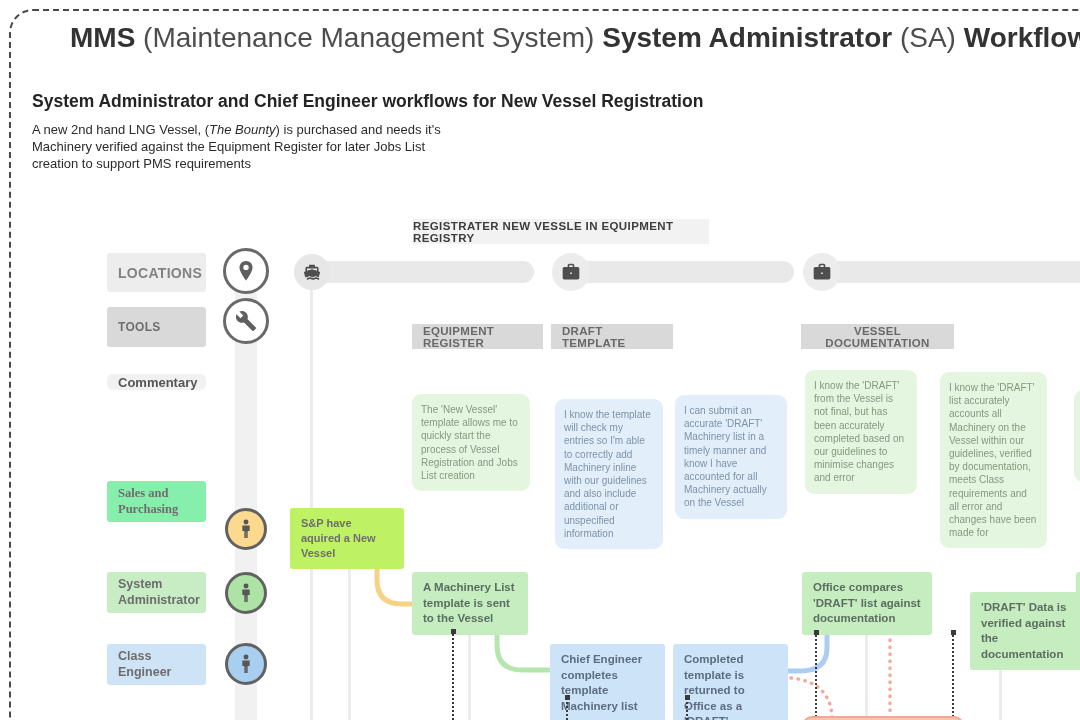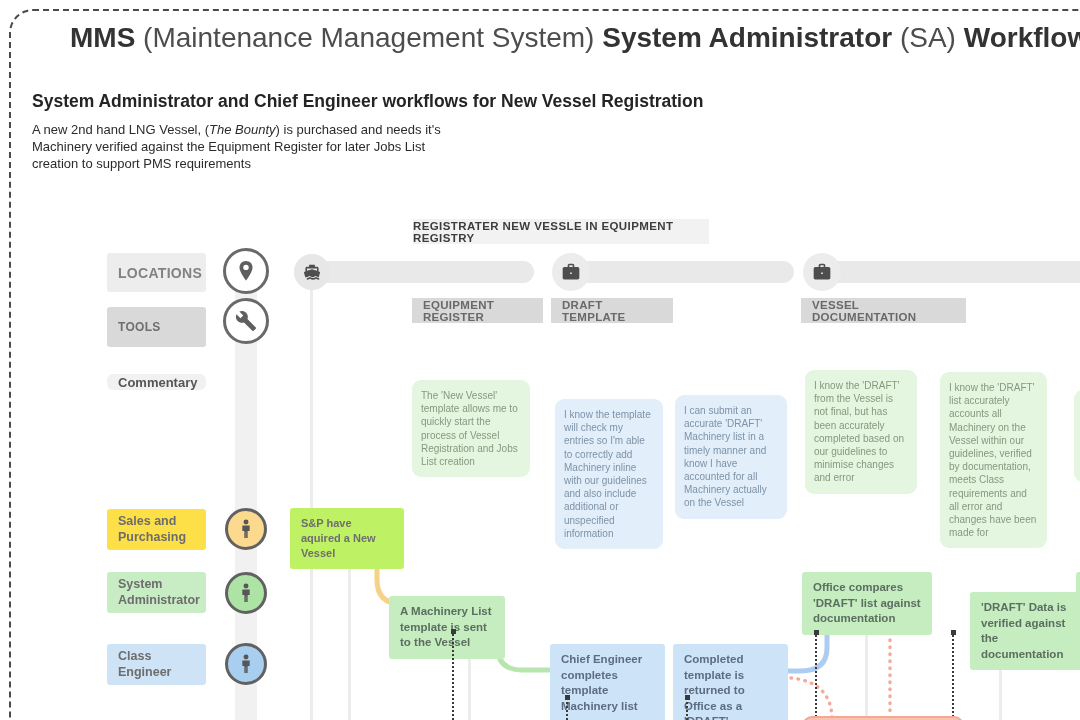--- a/index.html
+++ b/index.html
@@ -31,21 +31,21 @@
   
   .strip{left:235px;top:256px;width:22px;height:464px;background:#f1f1f1;border-radius:11px 11px 0 0;}
   
   .circ{border-radius:50%;box-sizing:border-box;display:flex;align-items:center;justify-content:center;}
   .circ-outline{width:46px;height:46px;background:#fff;border:3px solid #696969;}
   .circ-lane{width:36px;height:36px;background:#e7e7e7;}
   .circ-person{width:42px;height:42px;border:3px solid #616161;}
   
   .pill{height:22px;border-radius:11px;background:#e9e9e9;top:261px;}
   
-  .tool{top:298px;height:25px;background:#d9d9d9;display:flex;align-items:center;
+  .tool{top:324px;height:25px;background:#d9d9d9;display:flex;align-items:center;
         padding:0 11px;box-sizing:border-box;font-size:11.5px;font-weight:600;color:#696969;letter-spacing:.3px;}
   
   .bubble{border-radius:9px;box-sizing:border-box;padding:9px 9px;font-size:10px;
           line-height:1.32;}
   .bubble.g{background:#e4f6e0;color:#84997e;}
   .bubble.bl{background:#e2eefa;color:#7e93a8;}
   
   .stem{width:0;height:0;border-left:4px solid transparent;border-right:4px solid transparent;}
   .stem.g{border-top-color:#d8f1d2;}
   .stem.bl{border-top-color:#d6e8f8;}
@@ -123,44 +123,44 @@
       <path d="M20 6h-4V4c0-1.1-.9-2-2-2h-4C8.9 2 8 2.9 8 4v2H4C2.9 6 2 6.9 2 8v11c0 1.1.9 2 2 2h16c1.1 0 2-.9 2-2V8c0-1.1-.9-2-2-2zm-6 0h-4V4h4v2zm-3 6.5h2v2h-2v-2z"></path>
     </svg>
 </div>
 
 <div class="abs lbl lbl-locations">LOCATIONS</div>
 <div class="abs lbl lbl-tools">TOOLS</div>
 <div class="abs lbl lbl-commentary">Commentary</div>
 
 <div class="abs tool" style="left:412px;width:131px;">EQUIPMENT REGISTER</div>
 <div class="abs tool" style="left:551px;width:122px;">DRAFT TEMPLATE</div>
-<div class="abs tool" style="left:801px;width:165px;">VESSEL DOCUMENTATION</div>
+<div class="abs tool" style="left:801px;width:153px;text-align:center;">VESSEL DOCUMENTATION</div>
 
 <div class="abs stem g" style="left:425px;top:454px;border-top-width:114px;"></div>
 <div class="abs stem bl" style="left:564px;top:491px;border-top-width:149px;"></div>
 <div class="abs stem bl" style="left:684px;top:486px;border-top-width:154px;"></div>
 <div class="abs stem g" style="left:813px;top:467px;border-top-width:101px;"></div>
 <div class="abs stem g" style="left:953px;top:487px;border-top-width:81px;"></div>
 
-<div class="abs bubble g" style="left:412px;top:380px;width:118px;min-height:82px;">The 'New Vessel' template allows me to quickly start the process of Vessel Registration and Jobs List creation</div>
+<div class="abs bubble g" style="left:412px;top:394px;width:118px;min-height:82px;">The 'New Vessel' template allows me to quickly start the process of Vessel Registration and Jobs List creation</div>
 <div class="abs bubble bl" style="left:555px;top:399px;width:108px;min-height:92px;">I know the template will check my entries so I'm able to correctly add Machinery inline with our guidelines and also include additional or unspecified information</div>
 <div class="abs bubble bl" style="left:675px;top:395px;width:112px;min-height:91px;">I can submit an accurate 'DRAFT' Machinery list in a timely manner and know I have accounted for all Machinery actually on the Vessel</div>
 <div class="abs bubble g" style="left:805px;top:370px;width:112px;min-height:97px;">I know the 'DRAFT' from the Vessel is not final, but has been accurately completed based on our guidelines to minimise changes and error</div>
 <div class="abs bubble g" style="left:940px;top:372px;width:107px;min-height:115px;">I know the 'DRAFT' list accurately accounts all Machinery on the Vessel within our guidelines, verified by documentation, meets Class requirements and all error and changes have been made for</div>
 <div class="abs bubble g" style="left:1074px;top:390px;width:40px;height:92px;"></div>
 
 <svg class="abs" style="left:0;top:0;" width="1080" height="720" viewBox="0 0 1080 720" fill="none">
   <path d="M377,549 L377,580 Q377,604 402,604 L412,604" stroke="#f6d286" stroke-width="5" stroke-linecap="round"></path>
   <path d="M497,628 L497,645 Q497,670 522,670 L550,670" stroke="#b6e6ae" stroke-width="5" stroke-linecap="round"></path>
   <path d="M788,671 L800,671 Q827,671 827,648 L827,630" stroke="#accdf1" stroke-width="5" stroke-linecap="round"></path>
   <path d="M791,678 Q831,682 832,718" stroke="#f5a998" stroke-width="3.5" stroke-linecap="round" stroke-dasharray="0.5 6.5"></path>
   <path d="M890,633 L890,716" stroke="#f5a998" stroke-width="3.5" stroke-linecap="round" stroke-dasharray="0.5 6.5"></path>
 </svg>
 
-<div class="abs role" style="top:509px;background:#fde047;">Sales and Purchasing</div>
+<div class="abs role" style="top:481px;background:#86efac;font-family:Liberation Serif, serif;">Sales and Purchasing</div>
 <div class="abs role" style="top:572px;background:#c8edc4;">System Administrator</div>
 <div class="abs role" style="top:644px;background:#cfe3f7;">Class Engineer</div>
 
 <div class="abs circ circ-person" style="left:225px;top:508px;background:#fbd98f;">
   <svg class="icon" width="22" height="22" viewBox="0 0 24 24" fill="#575757">
       <circle cx="12" cy="4.4" r="2.7"></circle>
       <path d="M8 8.2h8v6h-2.2v7.6h-1.6v-6.4h-0.4v6.4H10.2v-7.6H8z"></path>
     </svg>
 </div>
 <div class="abs circ circ-person" style="left:225px;top:572px;background:#ade4a6;">
@@ -170,21 +170,21 @@
     </svg>
 </div>
 <div class="abs circ circ-person" style="left:225px;top:643px;background:#a9cff0;">
   <svg class="icon" width="22" height="22" viewBox="0 0 24 24" fill="#575757">
       <circle cx="12" cy="4.4" r="2.7"></circle>
       <path d="M8 8.2h8v6h-2.2v7.6h-1.6v-6.4h-0.4v6.4H10.2v-7.6H8z"></path>
     </svg>
 </div>
 
 <div class="abs step y" style="left:290px;top:508px;width:114px;min-height:41px;font-size:11px;">S&amp;P have aquired a New Vessel</div>
-<div class="abs step g" style="left:389px;top:572px;width:116px;min-height:56px;margin-top:24px;">A Machinery List template is sent to the Vessel</div>
+<div class="abs step g" style="left:412px;top:572px;width:116px;min-height:56px;">A Machinery List template is sent to the Vessel</div>
 <div class="abs step bl" style="left:550px;top:644px;width:115px;min-height:51px;">Chief Engineer completes template Machinery list</div>
 <div class="abs step bl" style="left:673px;top:644px;width:115px;min-height:51px;">Completed template is returned to Office as a 'DRAFT'</div>
 <div class="abs step g" style="left:802px;top:572px;width:130px;min-height:57px;">Office compares 'DRAFT' list against documentation</div>
 <div class="abs step g" style="left:970px;top:572px;width:118px;min-height:57px;margin-top:20px;">'DRAFT' Data is verified against the documentation</div>
 <div class="abs step g" style="left:1076px;top:572px;width:30px;height:57px;"></div>
 
 <div class="abs dropline" style="left:452px;top:631px;height:89px;">
     <div class="head"></div>
   </div>
 <div class="abs dropline" style="left:566px;top:697px;height:23px;">

